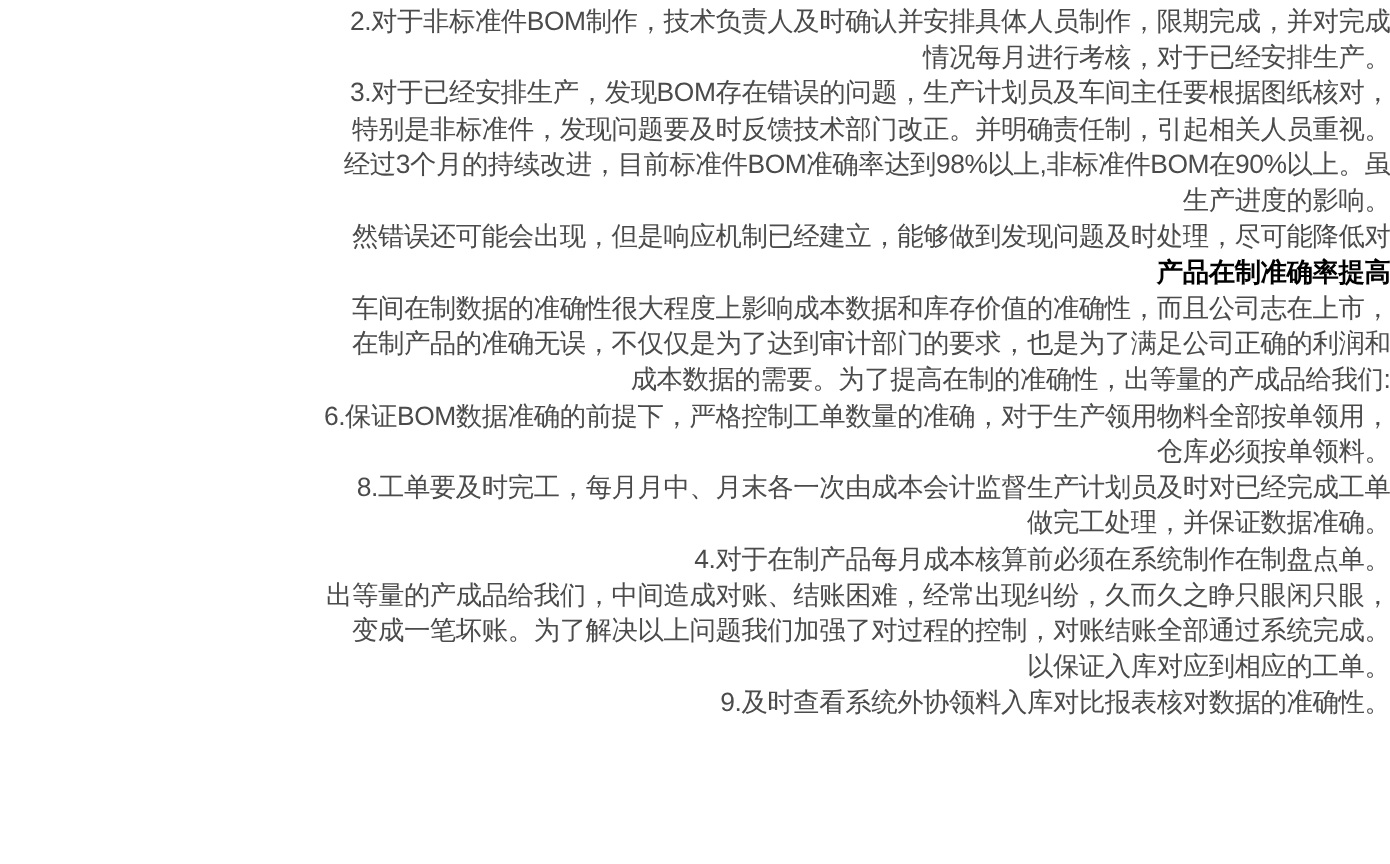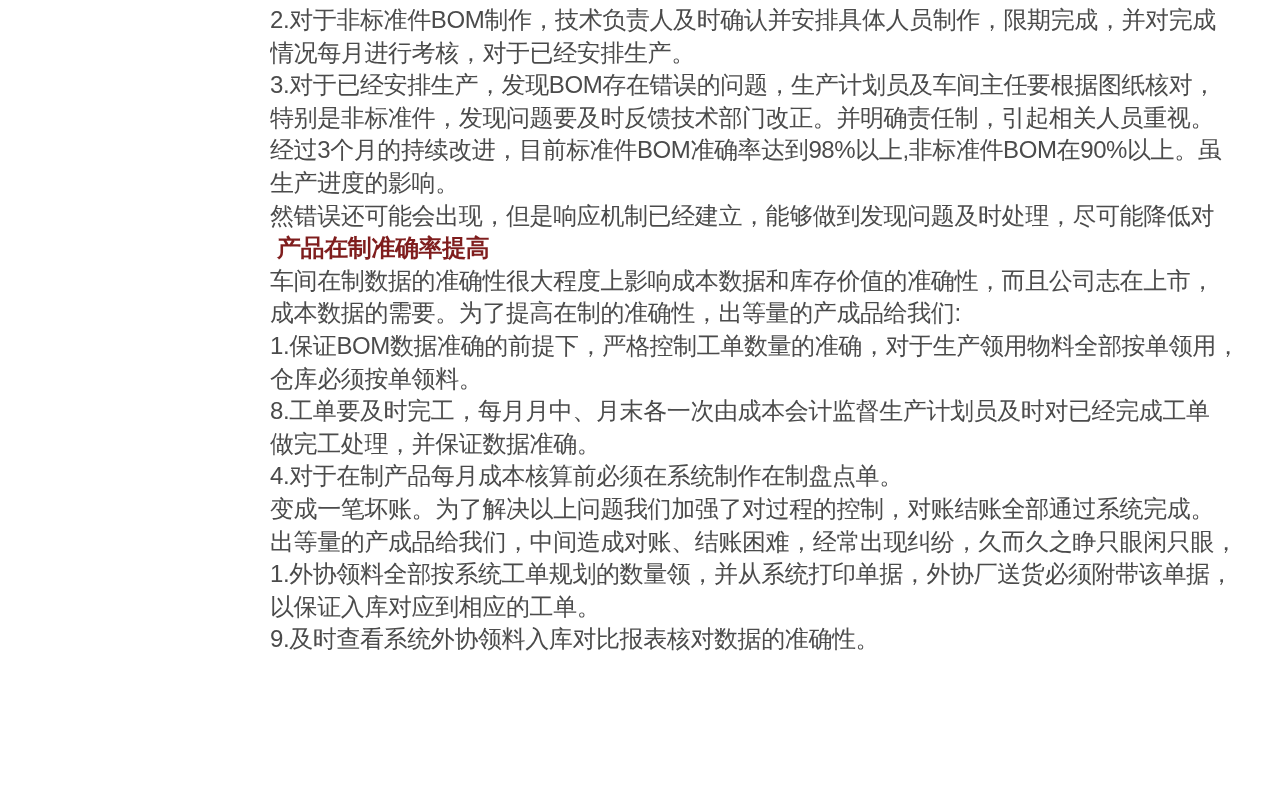--- a/index.html
+++ b/index.html
@@ -24,51 +24,52 @@
   
   .text-column {
     position: absolute;
     left: 270px;
     top: 4px;
     width: 994px;
     color: #4b4b4b;
     font-size: 24px;
     line-height: 32.6px;
     letter-spacing: -0.4px;
+    text-align: right;
   }
   .line {
     white-space: nowrap;
     height: 32.6px;
     overflow: hidden;
   }
   .line.heading {
     font-weight: 700;
-    color: #7f1d1d;
+    color: #000000;
     padding-left: 7px;
   }
 </style>
 </head>
 <body>
 
 <div class="page">
   <div class="text-column">
       <div class="line">2.对于非标准件BOM制作，技术负责人及时确认并安排具体人员制作，限期完成，并对完成</div>
       <div class="line">情况每月进行考核，对于已经安排生产。</div>
       <div class="line">3.对于已经安排生产，发现BOM存在错误的问题，生产计划员及车间主任要根据图纸核对，</div>
       <div class="line">特别是非标准件，发现问题要及时反馈技术部门改正。并明确责任制，引起相关人员重视。</div>
       <div class="line">经过3个月的持续改进，目前标准件BOM准确率达到98%以上,非标准件BOM在90%以上。虽</div>
       <div class="line">生产进度的影响。</div>
       <div class="line">然错误还可能会出现，但是响应机制已经建立，能够做到发现问题及时处理，尽可能降低对</div>
       <div class="line heading">产品在制准确率提高</div>
       <div class="line">车间在制数据的准确性很大程度上影响成本数据和库存价值的准确性，而且公司志在上市，</div>
+      <div class="line">在制产品的准确无误，不仅仅是为了达到审计部门的要求，也是为了满足公司正确的利润和</div>
       <div class="line">成本数据的需要。为了提高在制的准确性，出等量的产成品给我们:</div>
-      <div class="line">1.保证BOM数据准确的前提下，严格控制工单数量的准确，对于生产领用物料全部按单领用，</div>
+      <div class="line">6.保证BOM数据准确的前提下，严格控制工单数量的准确，对于生产领用物料全部按单领用，</div>
       <div class="line">仓库必须按单领料。</div>
       <div class="line">8.工单要及时完工，每月月中、月末各一次由成本会计监督生产计划员及时对已经完成工单</div>
       <div class="line">做完工处理，并保证数据准确。</div>
       <div class="line">4.对于在制产品每月成本核算前必须在系统制作在制盘点单。</div>
+      <div class="line">出等量的产成品给我们，中间造成对账、结账困难，经常出现纠纷，久而久之睁只眼闲只眼，</div>
       <div class="line">变成一笔坏账。为了解决以上问题我们加强了对过程的控制，对账结账全部通过系统完成。</div>
-      <div class="line">出等量的产成品给我们，中间造成对账、结账困难，经常出现纠纷，久而久之睁只眼闲只眼，</div>
-      <div class="line">1.外协领料全部按系统工单规划的数量领，并从系统打印单据，外协厂送货必须附带该单据，</div>
       <div class="line">以保证入库对应到相应的工单。</div>
       <div class="line">9.及时查看系统外协领料入库对比报表核对数据的准确性。</div>
     </div>
 </div>
 
 </body></html>

